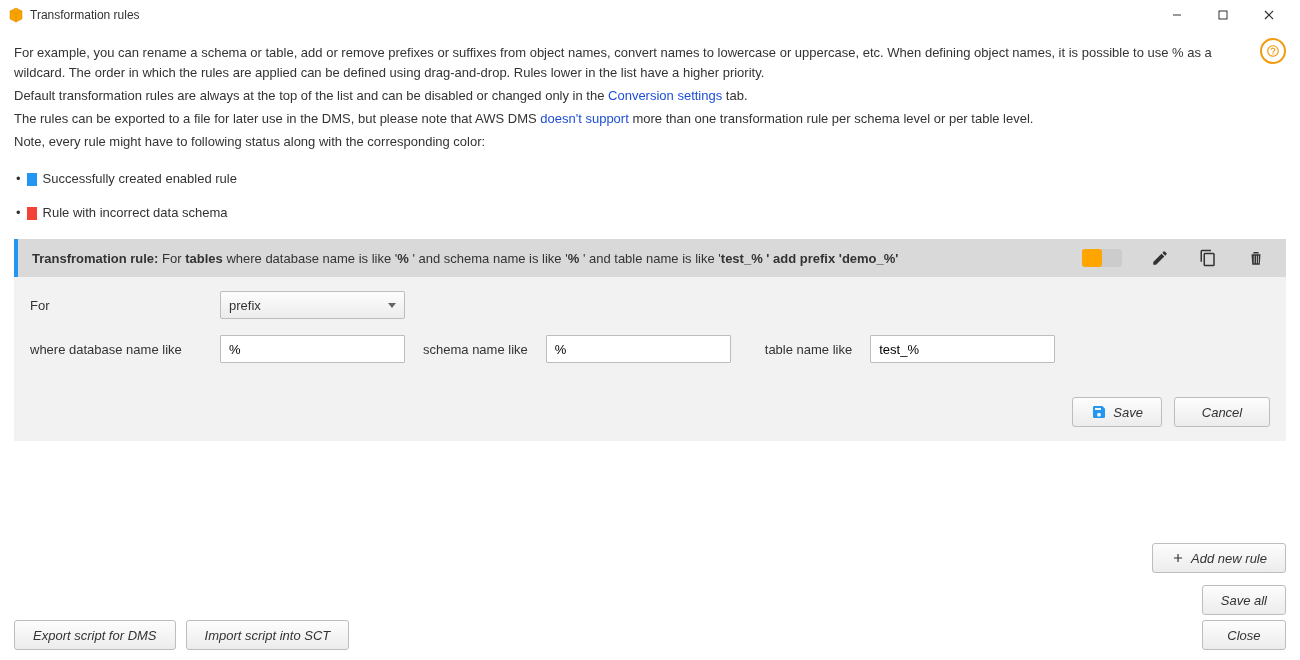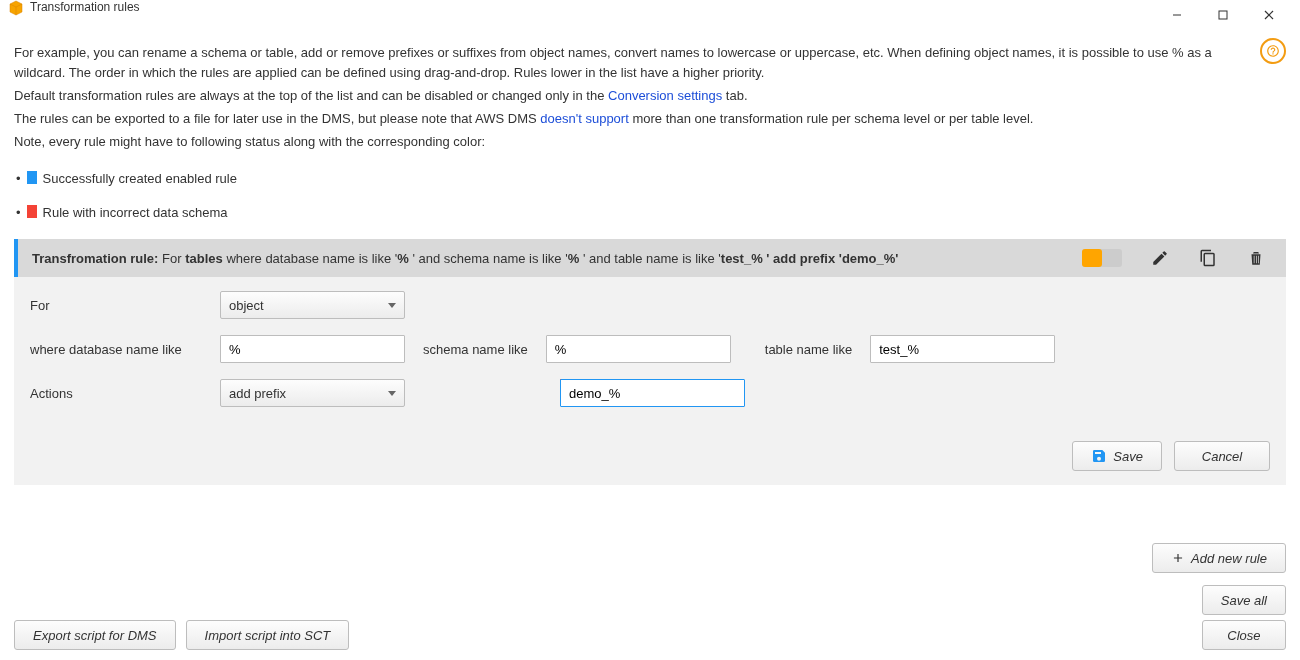--- a/index.html
+++ b/index.html
@@ -9,20 +9,21 @@
     font-size: 13px;
     color: #333;
     background: #fff;
     width: 1300px;
     height: 660px;
     overflow: hidden;
   }
   .titlebar {
     height: 30px;
     display: flex;
+    align-items: center;
     padding: 0 8px 0 8px;
     background: #fff;
   }
   .titlebar .app-icon {
     width: 16px; height: 16px;
     margin-right: 6px;
     display: inline-flex; align-items: center; justify-content: center;
   }
   .titlebar .title { font-size: 12px; color: #333; }
   .titlebar .spacer { flex: 1; }
@@ -43,21 +44,21 @@
     border: 2px solid #f39c12;
     border-radius: 50%;
     color: #f39c12;
     display: flex; align-items: center; justify-content: center;
     font-weight: bold; font-size: 16px;
     cursor: pointer;
   }
   .para { margin: 3px 0; line-height: 20px; max-width: 1240px; }
   a.link { color: #1d4ed8; text-decoration: none; }
   .bullets { margin: 4px 0 10px 0; padding: 0; list-style: none; }
-  .bullets li { display: flex; align-items: flex-start; margin: 19px 0; }
+  .bullets li { display: flex; align-items: flex-end; margin: 19px 0; }
   .bullets li::before { content: "•"; margin: 0 6px 0 2px; color: #333; }
   .swatch { width: 10px; height: 13px; display: inline-block; margin-right: 6px; }
   .swatch.blue { background: #2196f3; }
   .swatch.red { background: #f44336; }
 
   .rule-card {
     margin: 6px 0 4px 0;
   }
   .rule-header {
     background: #d9d9d9;
@@ -256,43 +257,32 @@
               <path fill="#333" d="M6 7h12l-1 14H7L6 7zm3 2v10h1V9H9zm3 0v10h1V9h-1zm3 0v10h1V9h-1zM9 4h6l1 2H8l1-2z"></path>
             </svg>
         </div>
       </div>
     </div>
 
     <div class="rule-body">
       <div class="form-row">
         <div class="label-col">For</div>
         <div class="select">
-          <span>object</span>
+          <span>prefix</span>
             <span class="caret"></span>
         </div>
       </div>
       <div class="form-row">
         <div class="label-col">where database name like</div>
         <input class="input-text" value="%" style="">
         <span class="mid-label">schema name like</span>
         <input class="input-text" value="%" style="">
         <span class="mid-label" style="margin-left:34px;">table name like</span>
         <input class="input-text" value="test_%" style="">
       </div>
-      <div class="form-row">
-        <div class="label-col">Actions</div>
-        <div class="select">
-          <span>add prefix</span>
-            <span class="caret"></span>
-        </div>
-        <span style="width:155px;"></span>
-        <span class="input-wrap"><span class="redtri"></span>
-          <input class="input-text active-input" value="demo_%" style="">
-        </span>
-      </div>
 
       <div class="rule-footer">
         <div class="btn">
           <svg width="16" height="16" viewBox="0 0 24 24">
               <path fill="#2196f3" d="M17 3H5a2 2 0 0 0-2 2v14a2 2 0 0 0 2 2h14a2 2 0 0 0 2-2V7l-4-4zM12 19a3 3 0 1 1 0-6 3 3 0 0 1 0 6zm3-10H6V6h9v3z"></path>
             </svg>
           <span>Save</span>
         </div>
         <div class="btn" style="width:96px;">
           <span>Cancel</span>

